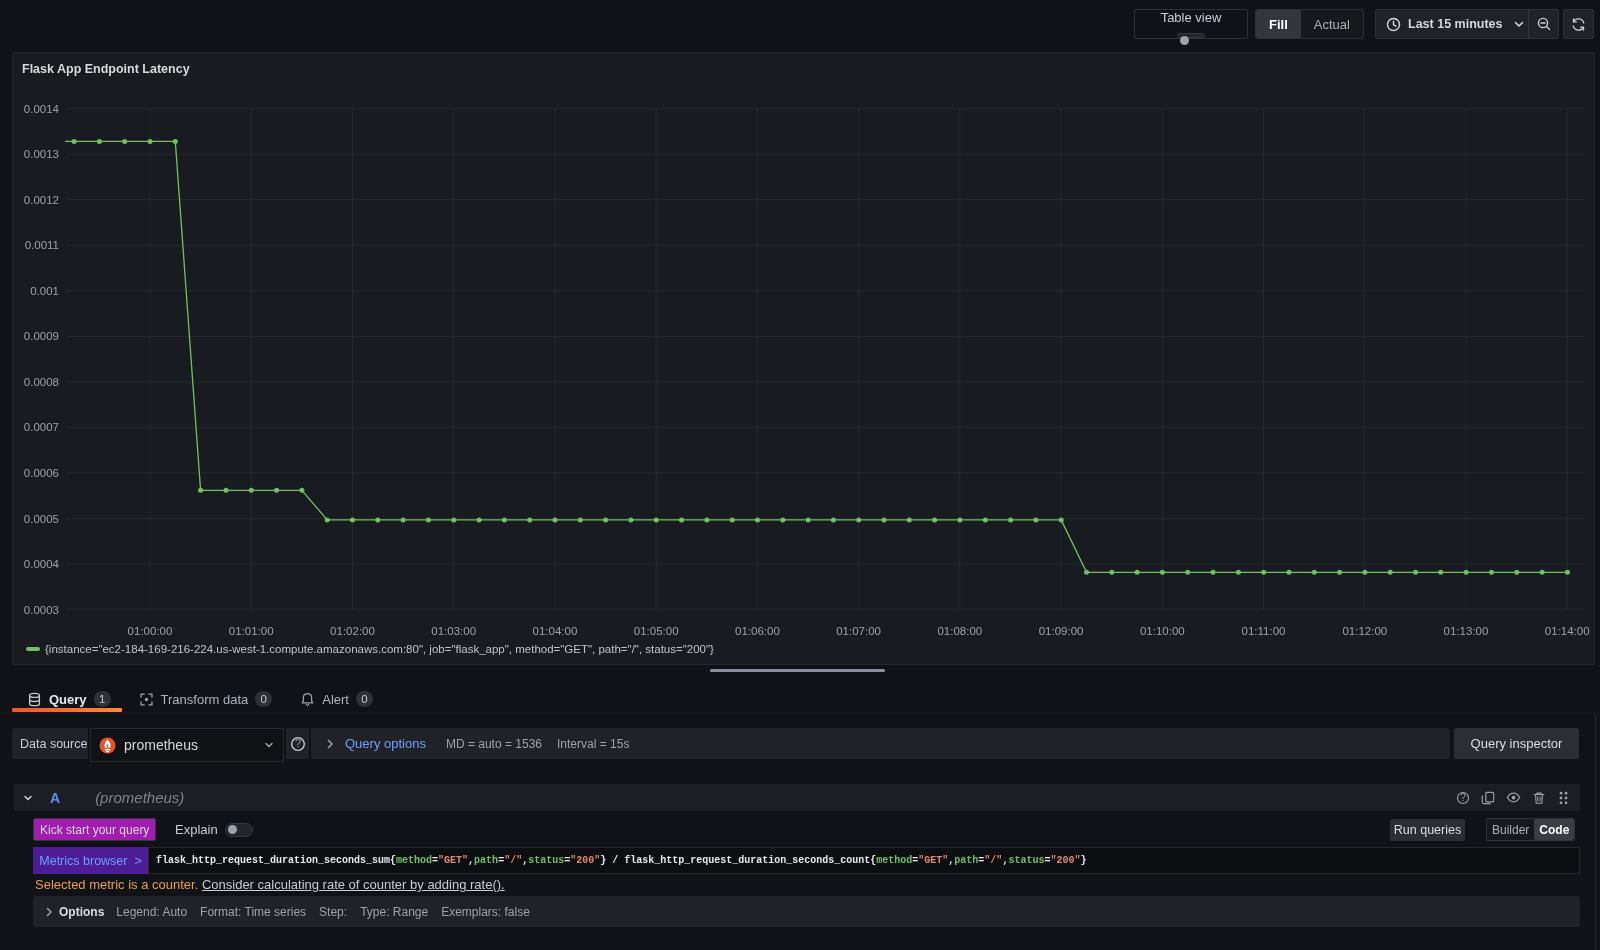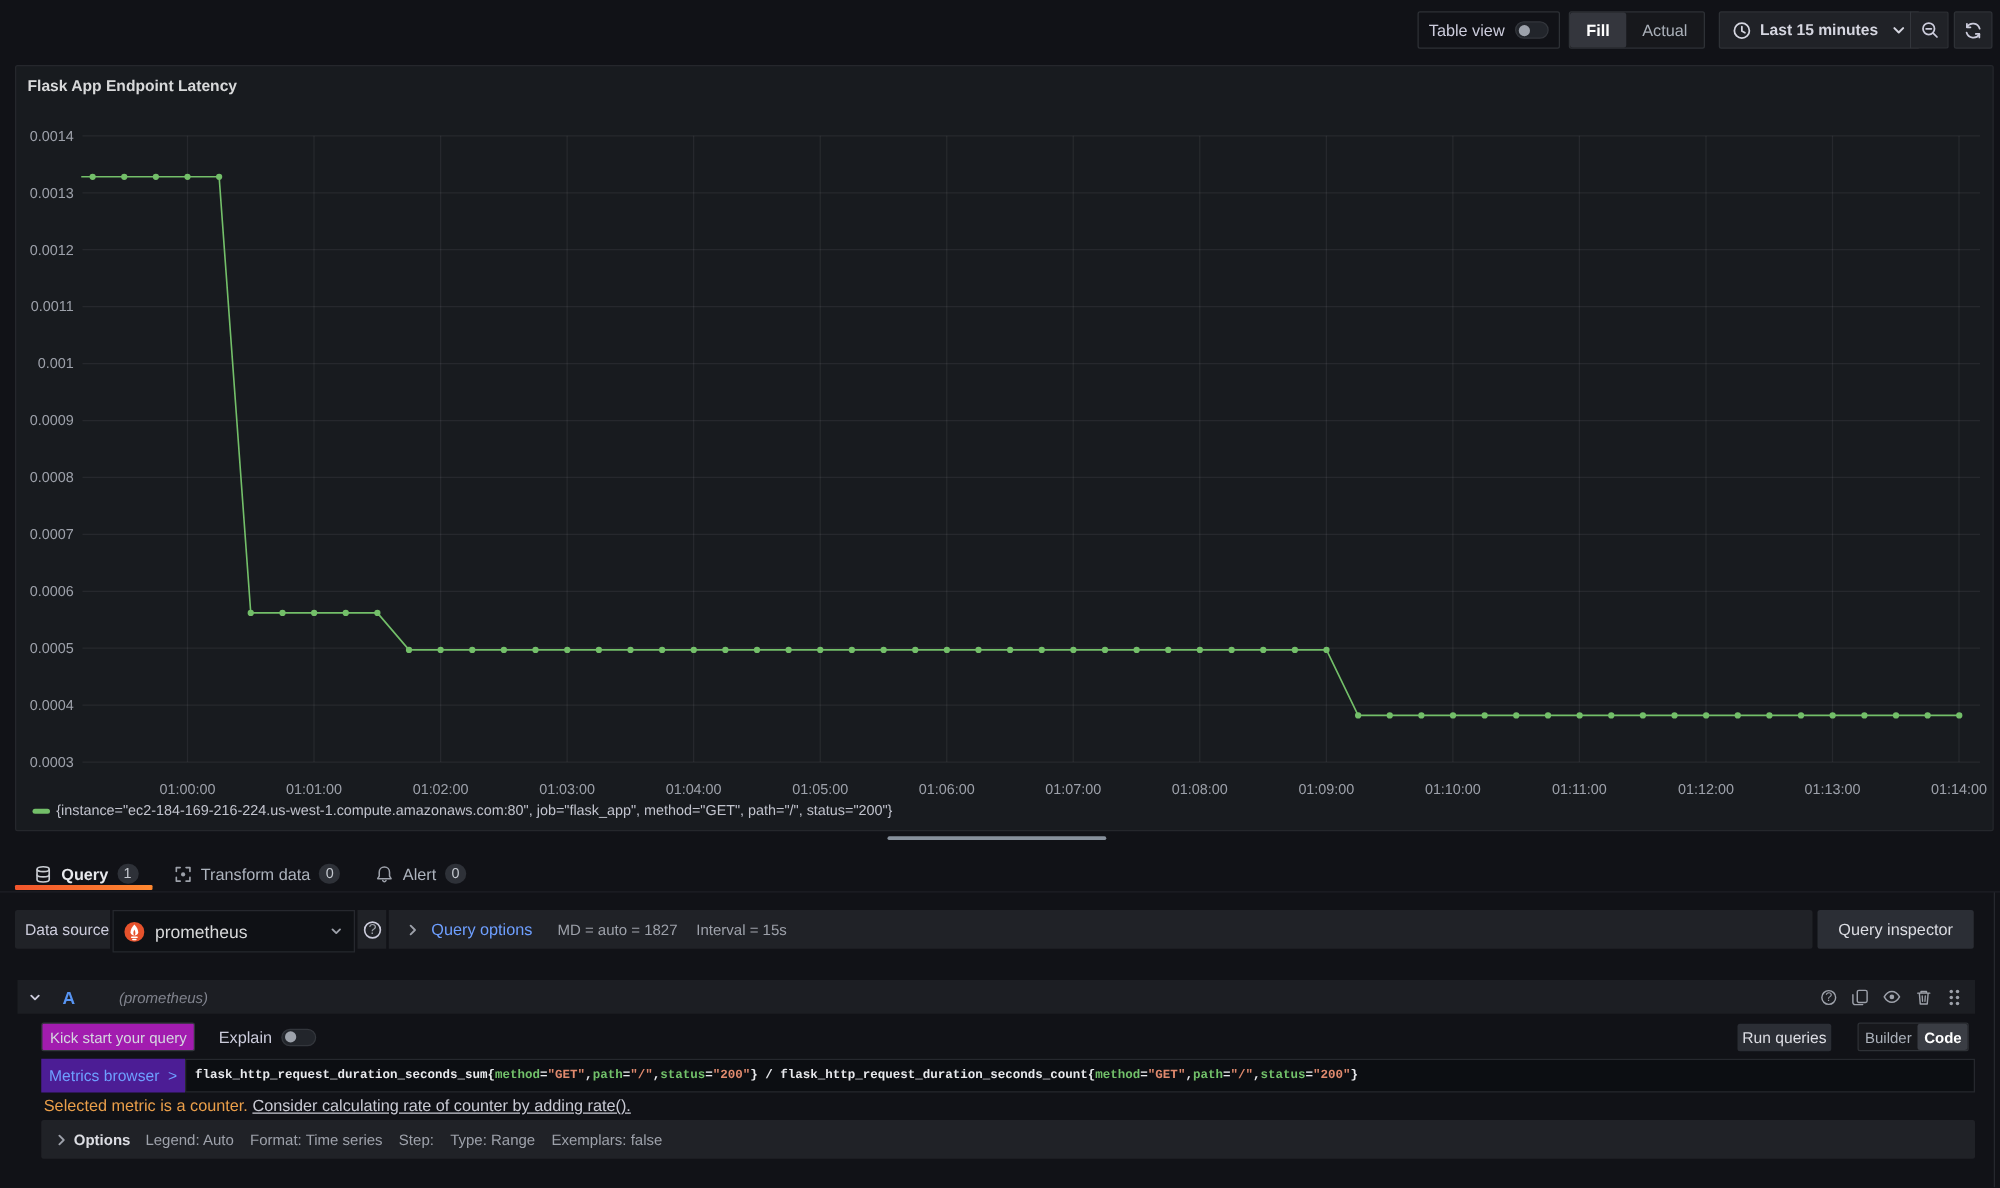--- a/index.html
+++ b/index.html
@@ -1,17 +1,17 @@
 <!DOCTYPE html>
 <html><head><meta charset="utf-8"><style>
 * { margin:0; padding:0; box-sizing:border-box; }
 html,body { width:1600px; height:950px; background:#111217; font-family:"Liberation Sans",sans-serif; overflow:hidden; position:relative; }
 .abs { position:absolute; }
 
-.tv-group { left:1134px; top:9px; width:114px; height:30px; border:1px solid #2e3136; border-radius:2px; display:flex; align-items:center; padding:0 8px; gap:8px; white-space:nowrap; }
+.tv-group { left:1134px; top:9px; width:114px; height:30px; border:1px solid #2e3136; border-radius:2px; display:flex; align-items:center; padding:0 8px; gap:8px; white-space:nowrap;flex-direction:column; }
 .tv-group span { color:#ccccdc; font-size:13px; }
 .switch { width:28px; height:14px; border-radius:8px; background:#22252b; border:1px solid #33363c; position:relative; }
 .switch::after { content:""; position:absolute; left:2px; top:1.5px; width:9px; height:9px; border-radius:50%; background:#9da2ab; }
 .seg-group { left:1255px; top:9px; height:30px; border:1px solid #2e3136; border-radius:2px; background:#17181c; display:flex; align-items:stretch; padding:0; }
 .seg { display:flex; align-items:center; padding:0 13px; font-size:13px; color:#aab0b9; }
 .seg.on { background:#34363d; color:#fff; font-weight:700; border-radius:2px; }
 .timepick { left:1375px; top:9px; width:160px; height:30px; background:#202227; border:1px solid #2e3136; border-radius:2px 0 0 2px; display:flex; align-items:center; }
 .timepick .txt { color:#d5d6e0; font-size:12.5px; font-weight:700; margin-left:7px; }
 .zoomout { left:1528px; top:9px; width:31px; height:30px; background:#202227; border:1px solid #2e3136; border-left:1px solid #33363c; border-radius:0 2px 2px 0; display:flex; align-items:center; justify-content:center; }
 .refreshbtn { left:1563px; top:9px; width:31px; height:30px; background:#202227; border:1px solid #2e3136; border-radius:2px; display:flex; align-items:center; justify-content:center; }
@@ -38,21 +38,21 @@
 .ds-picker { left:90px; top:728px; width:194px; height:31px; background:#0f1115; border:1px solid #26282e; display:flex; align-items:center; padding:16px 8px; }
 .ds-picker .name { color:#d8d9da; font-size:14px; margin-left:8px; }
 .help-btn { left:286px; top:728px; width:23px; height:31px; background:#202227; display:flex; align-items:center; justify-content:center; }
 .qopt-bar { left:311px; top:728px; width:1139px; height:31px; background:#202227; display:flex; align-items:center; border-radius:0 2px 2px 0; }
 .qopt-bar .qo { color:#6e9fff; font-size:13px; font-weight:500; margin-left:10px; }
 .qopt-bar .meta { color:#9da1aa; font-size:12px; margin-left:20px; }
 .qinsp { left:1454px; top:728px; width:125px; height:31px; background:#2b2e35; border-radius:2px; display:flex; align-items:center; justify-content:center; color:#dcdde3; font-size:13px; font-weight:500; }
 
 .rowA { left:14px; top:784px; width:1566px; height:27px; background:#1c1e23; display:flex; align-items:center; }
 .rowA .a { color:#5794f2; font-size:14px; font-weight:700; margin-left:16px; }
-.rowA .ds { color:#80838d; font-size:12px; font-style:italic; margin-left:35px; }
+.rowA .ds { color:#80838d; font-size:15px; font-style:italic; margin-left:35px; }
 .rowA .icons { margin-left:auto; display:flex; align-items:center; gap:11px; margin-right:10px; }
 
 .kick { left:33px; top:818px; height:23px; border:1px solid #33363c; background:#a21caf; border-radius:2px; display:flex; align-items:center; padding:0 6px; color:#d5d6e0; font-size:12px; font-weight:500; }
 .explain { left:175px; top:818px; height:23px; display:flex; align-items:center; gap:7px; color:#ccccdc; font-size:13px; }
 .runq { left:1390px; top:819px; width:75px; height:22px; background:#2b2e35; border-radius:2px; display:flex; align-items:center; justify-content:center; color:#dcdde3; font-size:12.5px; font-weight:500; }
 .bc-group { left:1486px; top:818px; height:23px; border:1px solid #2e3136; border-radius:2px; background:#17181c; display:flex; }
 .bc { display:flex; align-items:center; padding:0 5px; font-size:12px; color:#aab0b9; }
 .bc.on { background:#3a3d44; color:#fff; font-weight:700; border-radius:2px; }
 
 .mbrowser { left:33px; top:847px; width:115px; height:27px; background:#4c1d95; display:flex; align-items:center; justify-content:center; color:#6e9fff; font-size:12.5px; font-weight:500; }
@@ -284,21 +284,21 @@
     <svg width="16" height="16" viewBox="0 0 16 16">
       <circle cx="8" cy="8" r="6.3" fill="none" stroke="#ccccdc" stroke-width="1.3"></circle>
       <text x="8" y="11" text-anchor="middle" font-size="9" fill="#ccccdc" font-family="Liberation Sans">?</text>
     </svg>
   </div>
 <div class="abs qopt-bar">
   <svg width="10" height="10" viewBox="0 0 10 10" style="margin-left:14px">
       <path d="M3.5 1.5 L7 5 L3.5 8.5" fill="none" stroke="#9da1aa" stroke-width="1.5" stroke-linecap="round" stroke-linejoin="round"></path>
     </svg>
   <span class="qo">Query options</span>
-  <span class="meta">MD = auto = 1827</span>
+  <span class="meta">MD = auto = 1536</span>
   <span class="meta" style="margin-left:15px">Interval = 15s</span>
 </div>
 <div class="abs qinsp">Query inspector</div>
 
 <div class="abs rowA">
   <svg width="12" height="12" viewBox="0 0 12 12" style="margin-left:8px">
       <path d="M3 4.5 L6 7.5 L9 4.5" fill="none" stroke="#ccccdc" stroke-width="1.5" stroke-linecap="round" stroke-linejoin="round"></path>
     </svg>
   <span class="a">A</span>
     <span class="ds">(prometheus)</span>

